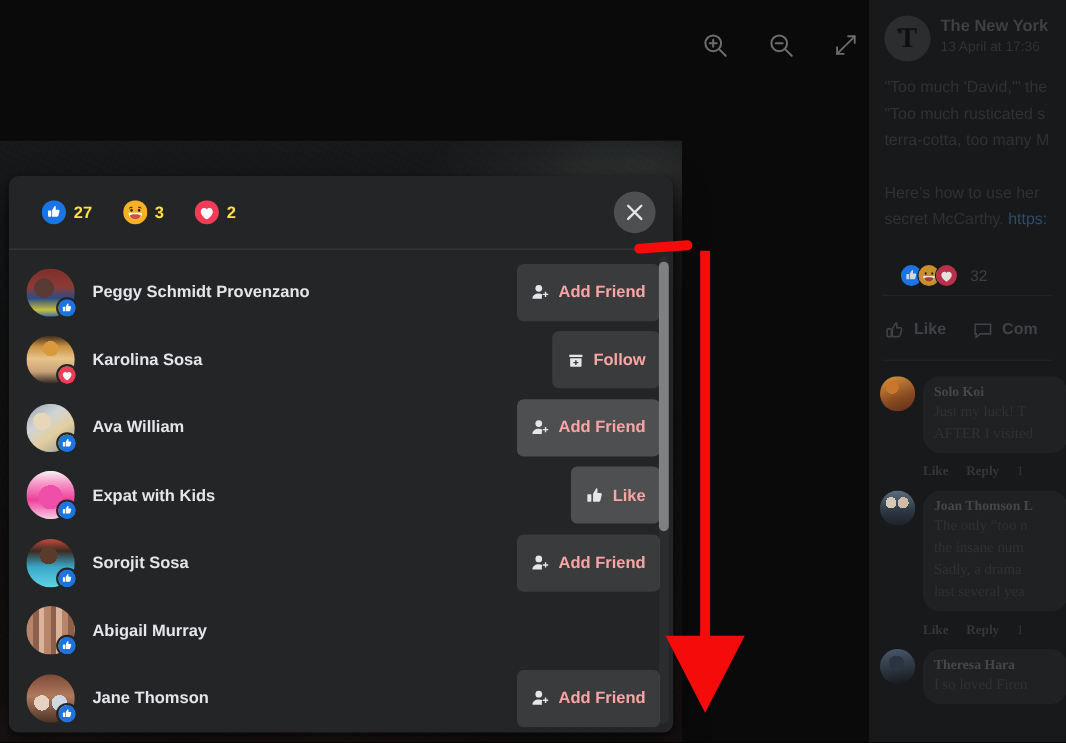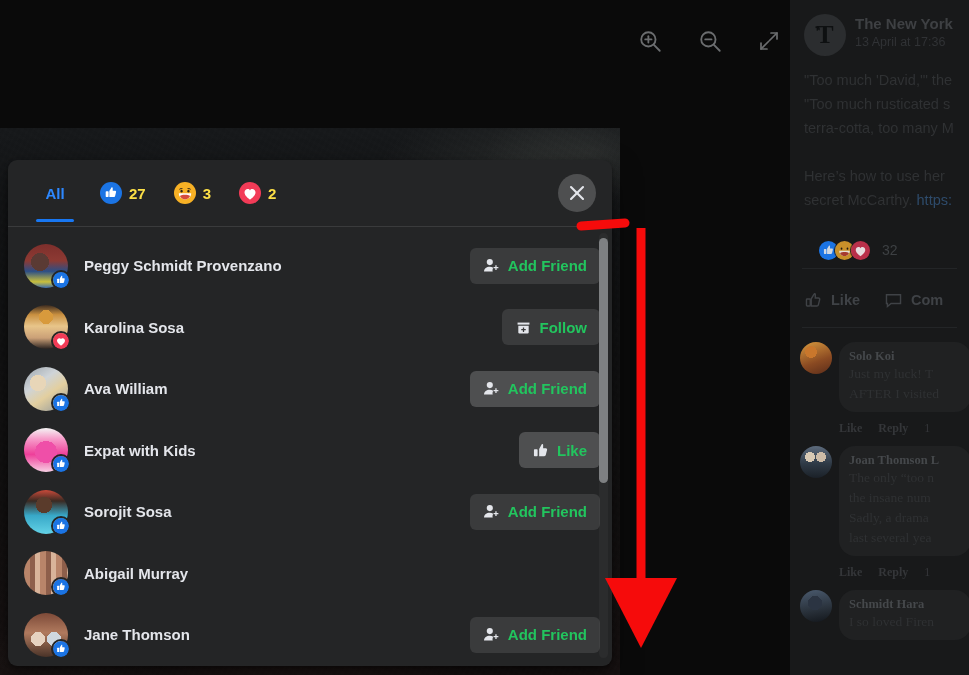--- a/index.html
+++ b/index.html
@@ -143,25 +143,25 @@
   .rowname {
     flex: 1 1 auto;
     color: #e4e6eb;
     font-size: 15px; font-weight: 700;
     white-space: nowrap; overflow: hidden; text-overflow: ellipsis;
   }
   .act {
     flex: 0 0 auto;
     display: flex; align-items: center; justify-content: center;
     gap: 8px;
-    height: 36px;
+    height: 52px;
     padding: 0 13px;
     border-radius: 6px;
     background: #3a3b3c;
-    color: #22c55e;
+    color: #fca5a5;
     font-size: 15px; font-weight: 700;
     cursor: pointer;
     border: none;
     font-family: "Liberation Sans", sans-serif;
   }
   .act.hover { background: #4e4f50; }
   .act svg { display: block; flex: 0 0 auto; }
 
   
   .scrollbar {
@@ -281,24 +281,20 @@
           <line x1="4" y1="20" x2="11.5" y2="12.5"></line>
         </svg>
       </div>
     </div>
 
     <div class="modal">
 
       <div class="modal-header">
         <div class="tabs">
 
-          <div class="tab active">
-            <span>All</span>
-            <span class="tab-underline"></span>
-          </div>
 
           <div class="tab">
             <span class="emo">
               <svg viewBox="0 0 32 32">
                 <circle cx="16" cy="16" r="16" fill="#1b74e4"></circle>
                 <path d="M13.6 13.2l3.1-5.1c.5-.8 1.8-.5 1.8.5v4.1h3.3c1.1 0 1.9 1 1.6 2l-1.4 5.6c-.2.9-1 1.5-1.9 1.5h-6.5v-8.6z" fill="#fff"></path>
                 <rect x="8.3" y="13.6" width="4.2" height="8.2" rx="1" fill="#fff"></rect>
               </svg>
             </span>
             <span class="cnt">27</span>
@@ -611,21 +607,21 @@
       </div>
       <div class="cmeta">
         <span>Like</span>
         <span>Reply</span>
         <span class="t">1</span>
       </div>
 
       <div class="cmt">
         <div class="cav" style="background: radial-gradient(circle 7px at 15px 13px,#2b3442 0 100%,rgba(0,0,0,0) 100%), linear-gradient(170deg,#4a5a6e,#242b33 70%,#13171c);"></div>
         <div class="cbubble">
-          <div class="cname">Schmidt Hara</div>
+          <div class="cname">Theresa Hara</div>
           <div class="ctext">I so loved Firen</div>
         </div>
       </div>
 
     </div>
   </div>
 
   <svg class="annot" width="969" height="675" viewBox="0 0 969 675">
     <path d="M581 226 L625 223" stroke="#f60b0b" stroke-width="9" stroke-linecap="round"></path>
     <line x1="641" y1="228" x2="641" y2="594" stroke="#f60b0b" stroke-width="9"></line>

